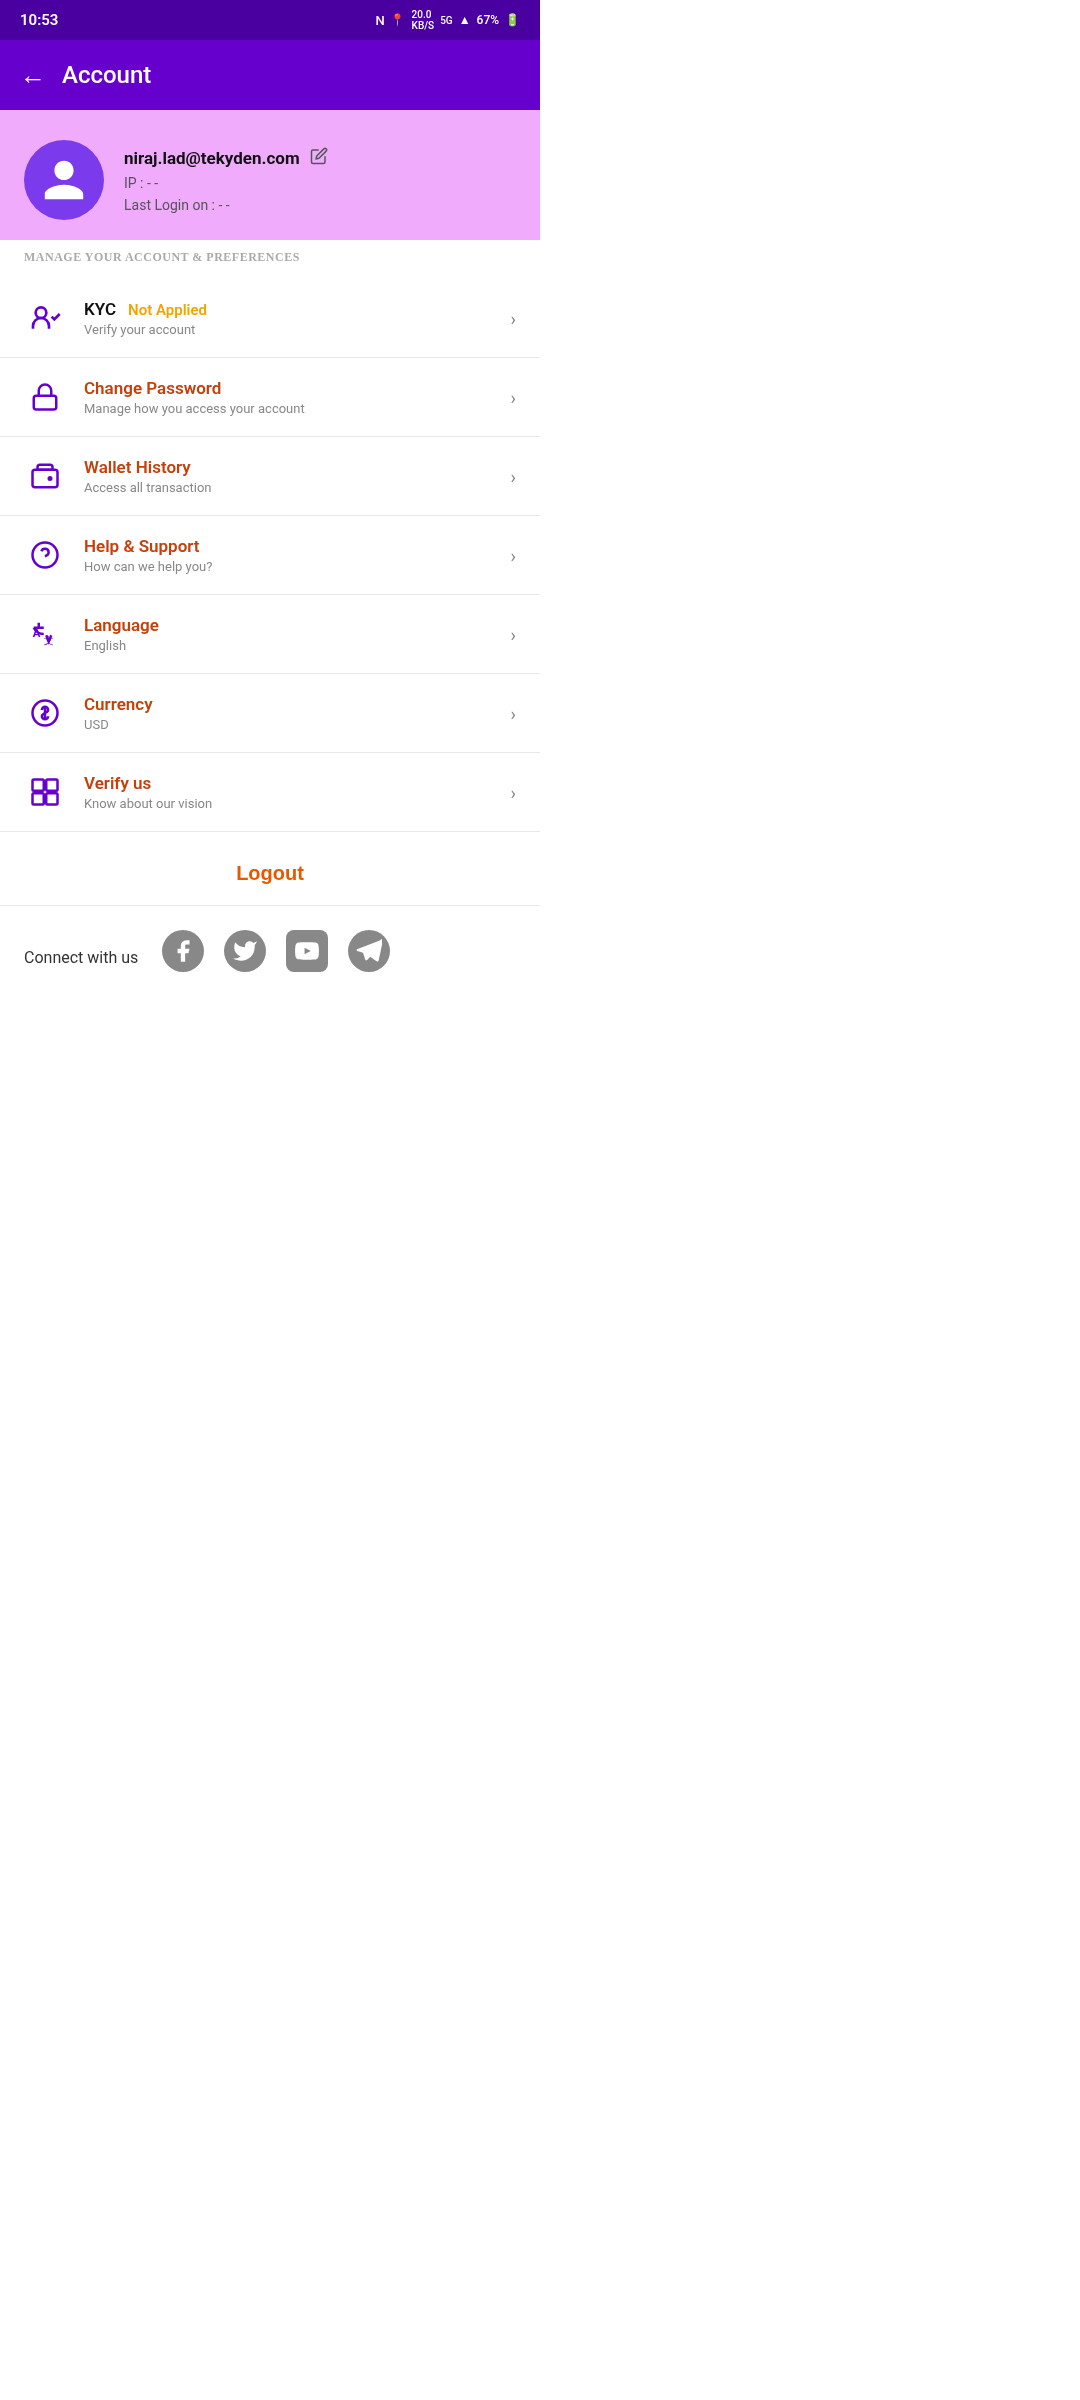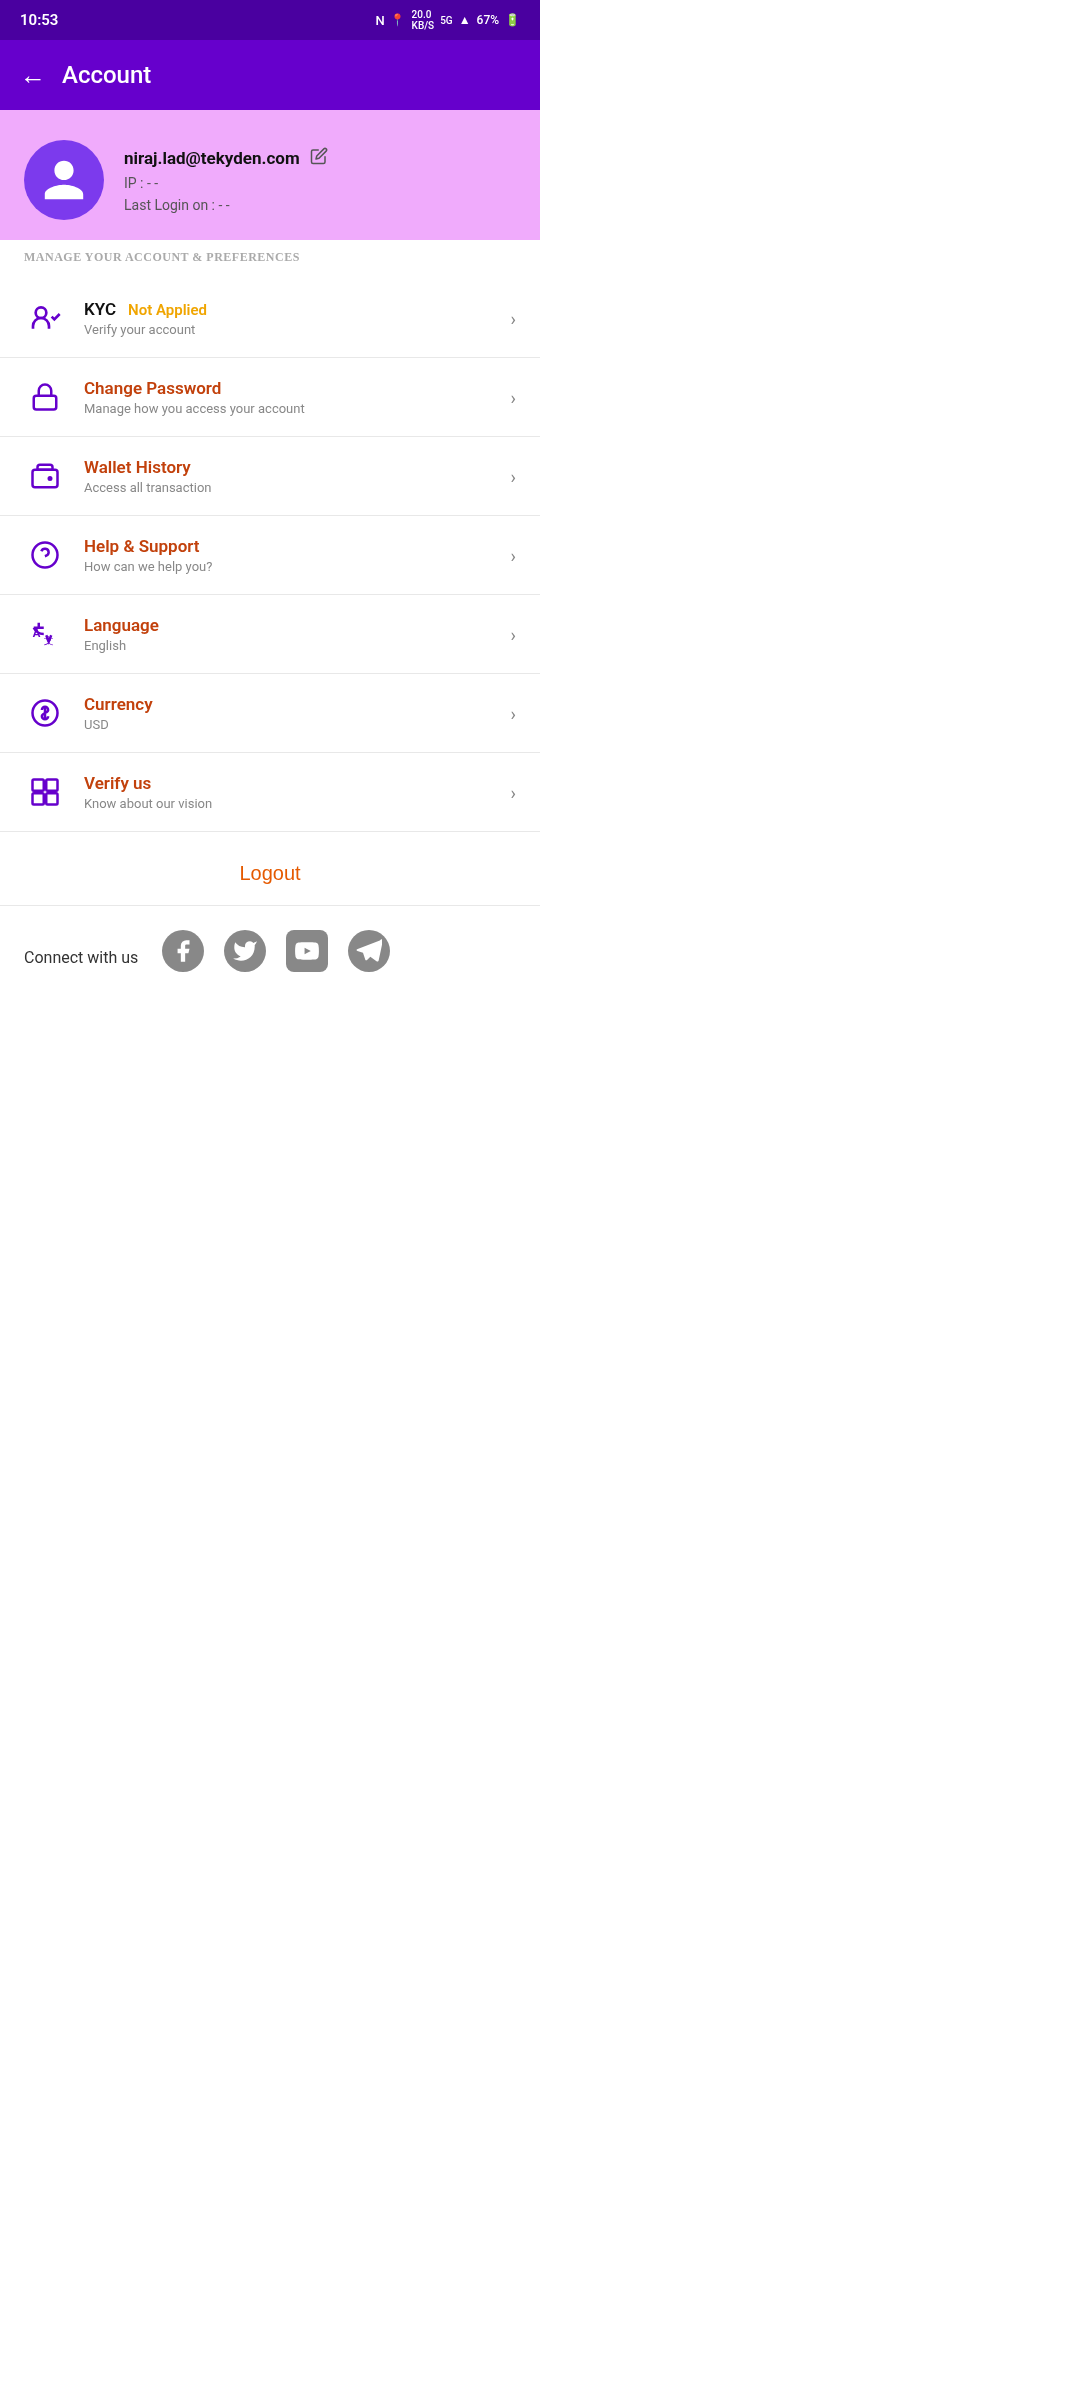--- a/index.html
+++ b/index.html
@@ -153,21 +153,21 @@
     
     .logout-section {
       padding: 30px 24px 20px 24px;
       display: flex;
       justify-content: center;
       border-bottom: 1px solid #e8e8e8;
     }
     .logout-btn {
       color: #e55a00;
       font-size: 20px;
-      font-weight: 400;
+      font-weight: 700;
       background: none;
       border: none;
       cursor: pointer;
     }
 
     
     .connect-section {
       display: flex;
       align-items: center;
       padding: 24px 24px;

